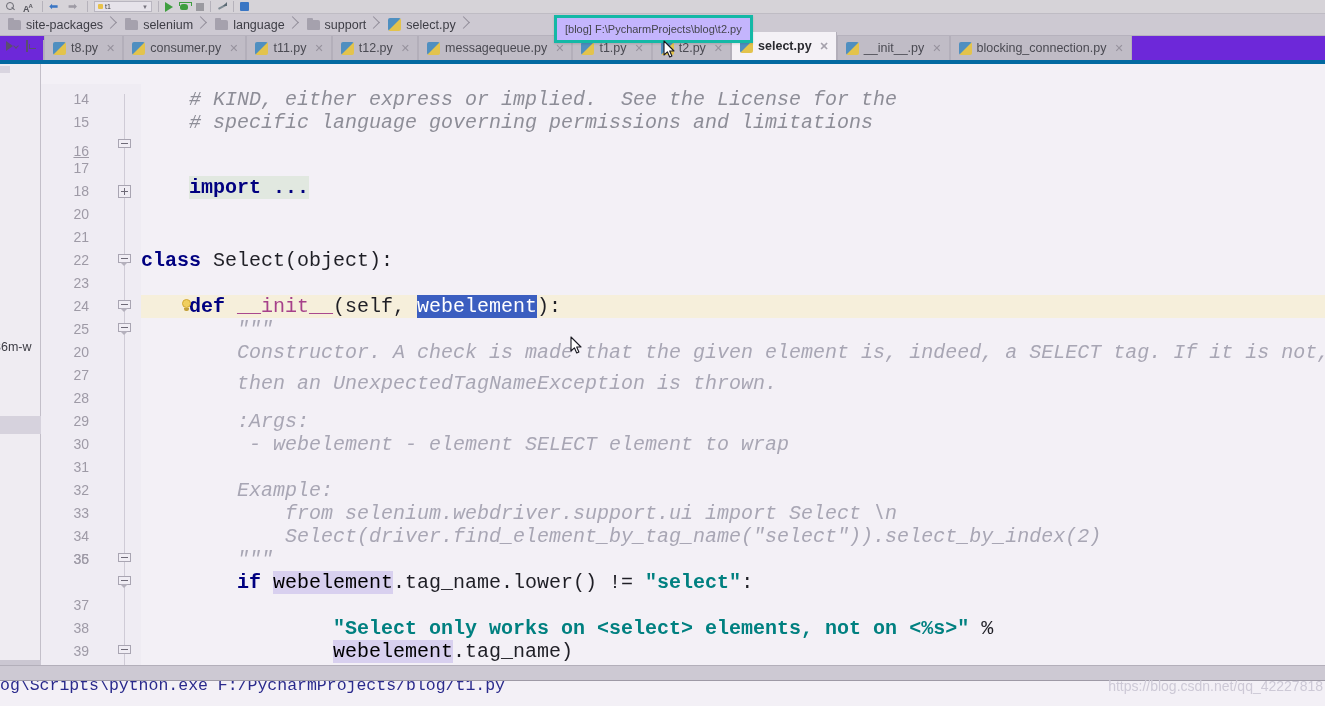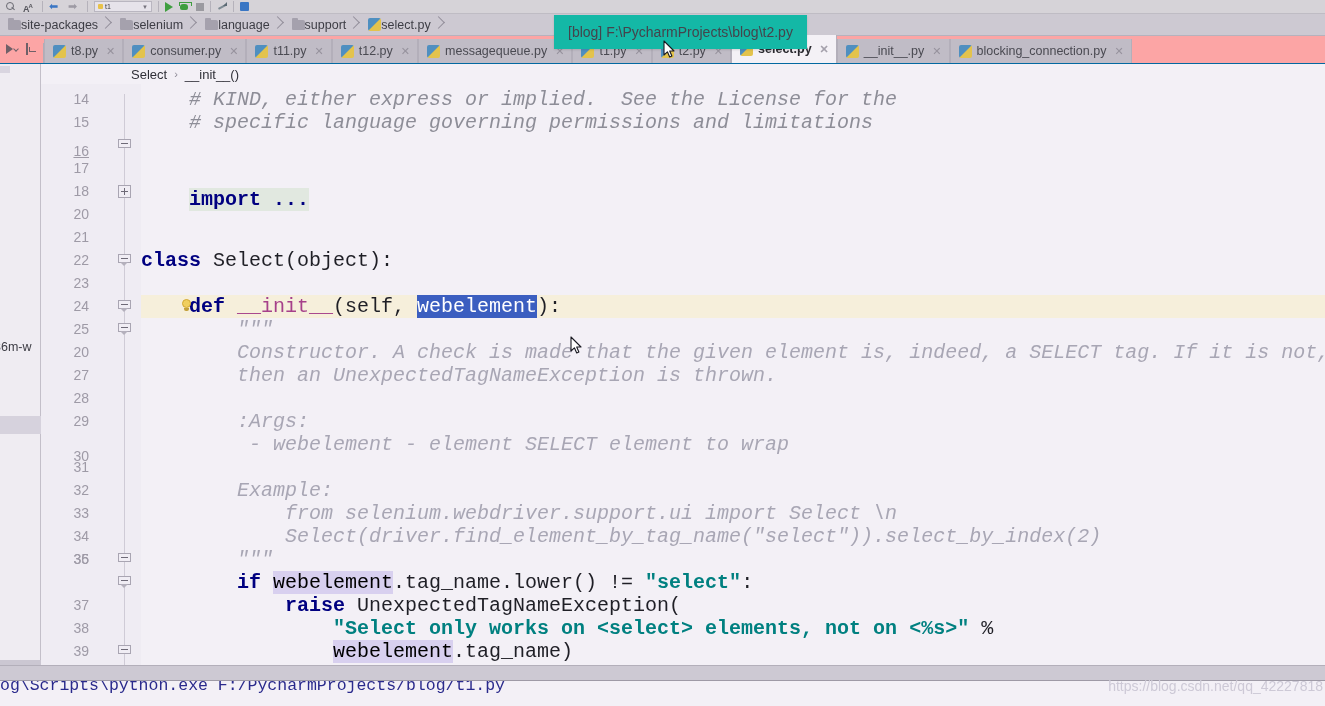--- a/index.html
+++ b/index.html
@@ -50,21 +50,21 @@
     clip-path:polygon(0 100%,100% 0,100% 100%);}
   .ico-blue{width:9px;height:9px;background:#3a76c4;border-radius:1px;}
 
   
   .crumbbar{
     position:absolute;left:0;top:14px;width:1325px;height:22px;
     background:#cdc9d2;border-bottom:1px solid #b6b2bd;
     display:flex;align-items:center;box-sizing:border-box;
   }
   .crumb{
-    position:relative;display:flex;align-items:center;
+    position:relative;display:flex;align-items:center;gap:5px;
     height:22px;padding:0 14px 0 8px;font-size:12.5px;color:#3d3d45;white-space:nowrap;
   }
   .crumb:after{
     content:"";position:absolute;right:2px;top:4px;width:8px;height:8px;
     border-top:1px solid #918d99;border-right:1px solid #918d99;
     transform:rotate(45deg);
   }
   .fld-ico{
     width:13px;height:10px;background:#a5a1ad;border-radius:1px 2px 1px 1px;position:relative;flex:none;
   }
@@ -72,21 +72,21 @@
     border-radius:1px 1px 0 0;}
   .py-ico{
     width:13px;height:13px;position:relative;flex:none;
   }
   .py-ico .pd{position:absolute;left:0;top:0;width:13px;height:13px;border-radius:2px;
     background:linear-gradient(135deg,#4f8fc0 0 48%,#e3c34c 52% 100%);}
 
   
   .tabbar{
     position:absolute;left:0;top:36px;width:1325px;height:28px;
-    background:#fca5a5;border-bottom:1px solid #0369a1;
+    background:#6d28d9;border-bottom:4px solid #0369a1;
     display:flex;align-items:flex-end;box-sizing:border-box;
   }
   .tabgut{display:flex;align-items:center;gap:7px;height:28px;padding:0 5px;}
   .gi{width:13px;height:12px;position:relative;opacity:.85;}
   .gi-flow:before{content:"";position:absolute;left:1px;top:1px;width:0;height:0;
     border-left:7px solid #57555e;border-top:5px solid transparent;border-bottom:5px solid transparent;}
   .gi-flow:after{content:"";position:absolute;right:0;top:4px;width:3px;height:3px;
     border-right:1px solid #57555e;border-bottom:1px solid #57555e;transform:rotate(45deg);}
   .gi-coll:before{content:"";position:absolute;left:1px;top:0;width:1.6px;height:12px;background:#57555e;}
   .gi-coll:after{content:"";position:absolute;left:4px;top:4px;width:6px;height:4px;
@@ -99,23 +99,23 @@
     background:#c0bcc6;border-left:1px solid #b3afba;border-right:1px solid #b3afba;
     box-sizing:border-box;white-space:nowrap;position:relative;
   }
   .tab.active{background:#f4f1f6;color:#2a2a30;font-weight:bold;height:28px;border-top:0;}
   .tab .x{color:#96929d;font-size:11px;margin-left:3px;line-height:1;}
   .tab.active .x{color:#a5a1ac;}
 
   
   .tooltip{
     position:absolute;left:554px;top:15px;height:22px;
-    background:#14b8a6;border:6px solid #14b8a6;
+    background:#c4b5fd;border:3px solid #14b8a6;
     display:flex;align-items:center;padding:0 8px;
-    font-size:14px;color:#44444c;white-space:nowrap;z-index:40;
+    font-size:11px;color:#44444c;white-space:nowrap;z-index:40;
     box-shadow:0 1px 2px rgba(0,0,0,.12);
   }
 
   
   .leftstrip{
     position:absolute;left:0;top:64px;width:41px;height:612px;
     background:#efecf2;border-right:1px solid #c3bfc9;box-sizing:border-box;
   }
   .ls-chip{position:absolute;left:0;top:2px;width:10px;height:7px;background:#d9d5e0;}
   .ls-txt{
@@ -359,45 +359,40 @@
 
   <div class="leftstrip">
     <div class="ls-chip"></div>
     <div class="ls-txt">36m-w</div>
     <div class="ls-sel"></div>
     <div class="ls-bot"></div>
   </div>
 
   <div class="editor">
 
-    <div class="bcrumb2">
-      <span>Select</span>
-      <span class="sep">›</span>
-      <span>__init__()</span>
-    </div>
 
     <div class="rowhl" style="top: 231px; left: 0px;"></div>
       <div class="gutter">
       <div class="foldline" style="top: 10px; height: 575px;"></div>
     <div class="lnum" style="top: 4px; line-height: 23px;">14</div>
         <div class="lnum" style="top: 27px; line-height: 23px;">15</div>
         <div class="lnum" style="top: 56px; line-height: 23px; text-decoration: underline;">16</div>
         <div class="lnum" style="top: 73px; line-height: 23px;">17</div>
         <div class="lnum" style="top: 96px; line-height: 23px;">18</div>
         <div class="lnum" style="top: 119px; line-height: 23px;">20</div>
         <div class="lnum" style="top: 142px; line-height: 23px;">21</div>
         <div class="lnum" style="top: 165px; line-height: 23px;">22</div>
         <div class="lnum" style="top: 188px; line-height: 23px;">23</div>
         <div class="lnum" style="top: 211px; line-height: 23px;">24</div>
         <div class="lnum" style="top: 234px; line-height: 23px;">25</div>
         <div class="lnum" style="top: 257px; line-height: 23px;">20</div>
         <div class="lnum" style="top: 280px; line-height: 23px;">27</div>
         <div class="lnum" style="top: 303px; line-height: 23px;">28</div>
         <div class="lnum" style="top: 326px; line-height: 23px;">29</div>
-        <div class="lnum" style="top: 361px; line-height: 23px;">30</div>
+        <div class="lnum" style="top: 349px; line-height: 23px;">30</div>
         <div class="lnum" style="top: 372px; line-height: 23px;">31</div>
         <div class="lnum" style="top: 395px; line-height: 23px;">32</div>
         <div class="lnum" style="top: 418px; line-height: 23px;">33</div>
         <div class="lnum" style="top: 441px; line-height: 23px;">34</div>
         <div class="lnum" style="top: 464px; line-height: 23px;">35</div>
         <div class="lnum" style="top: 464px; line-height: 23px;">36</div>
         <div class="lnum" style="top: 510px; line-height: 23px;">37</div>
         <div class="lnum" style="top: 533px; line-height: 23px;">38</div>
         <div class="lnum" style="top: 556px; line-height: 23px;">39</div>
         <div class="fold arrow half" style="top: 55px;">
@@ -425,39 +420,38 @@
         </div>
         <div class="fold arrow half" style="top: 561px;">
           <span class="bx"></span>
         </div>
       </div>
 
     <div class="codearea">
         <div class="ln" style="top: 4px;"><span class="cmt">    # KIND, either express or implied.  See the License for the</span></div>
         <div class="ln" style="top: 27px;"><span class="cmt">    # specific language governing permissions and limitations</span></div>
         <div class="ln" style="top: 73px;"></div>
-        <div class="ln" style="top: 104px; padding-left: 48px;"><span class="kw foldbg">import ...</span></div>
+        <div class="ln" style="top: 92px; padding-left: 48px;"><span class="kw foldbg">import ...</span></div>
         <div class="ln" style="top: 119px;"></div>
         <div class="ln" style="top: 142px;"></div>
         <div class="ln" style="top: 165px;"><span class="kw">class </span><span class="pl">Select(object):</span></div>
         <div class="ln" style="top: 188px;"></div>
         <div class="ln" style="top: 211px;"><span class="kw">    def </span><span class="fn">__init__</span><span class="pl">(self, </span><span class="sel">webelement</span><span class="pl">):</span></div>
         <div class="ln" style="top: 234px;"><span class="doc">        """</span></div>
         <div class="ln" style="top: 257px;"><span class="doc">        Constructor. A check is made that the given element is, indeed, a SELECT tag. If it is not,</span></div>
-        <div class="ln" style="top: 280px;"><span class="doc">        then an UnexpectedTagNameException is thrown.</span></div>
+        <div class="ln" style="top: 288px;"><span class="doc">        then an UnexpectedTagNameException is thrown.</span></div>
         <div class="ln" style="top: 303px;"></div>
         <div class="ln" style="top: 326px;"><span class="doc">        :Args:</span></div>
         <div class="ln" style="top: 349px;"><span class="doc">         - webelement - element SELECT element to wrap</span></div>
         <div class="ln" style="top: 372px;"></div>
         <div class="ln" style="top: 395px;"><span class="doc">        Example:</span></div>
         <div class="ln" style="top: 418px;"><span class="doc">            from selenium.webdriver.support.ui import Select \n</span></div>
         <div class="ln" style="top: 441px;"><span class="doc">            Select(driver.find_element_by_tag_name("select")).select_by_index(2)</span></div>
         <div class="ln" style="top: 464px;"><span class="doc">        """</span></div>
         <div class="ln" style="top: 487px;"><span class="kw">        if </span><span class="occ">webelement</span><span class="pl">.tag_name.lower() != </span><span class="str">"select"</span><span class="pl">:</span></div>
-        <div class="ln" style="top: 510px;"><span class="kw">            raise </span><span class="pl">UnexpectedTagNameException(</span></div>
         <div class="ln" style="top: 533px;"><span class="str">                "Select only works on &lt;select&gt; elements, not on &lt;%s&gt;"</span><span class="pl"> %</span></div>
         <div class="ln" style="top: 556px;"><span class="pl">                </span><span class="occ">webelement</span><span class="pl">.tag_name)</span></div>
       </div>
 
   <div class="bulb" style="top: 235px;">
         <span class="glass"></span>
         <span class="base"></span>
       </div>
     </div>
 

